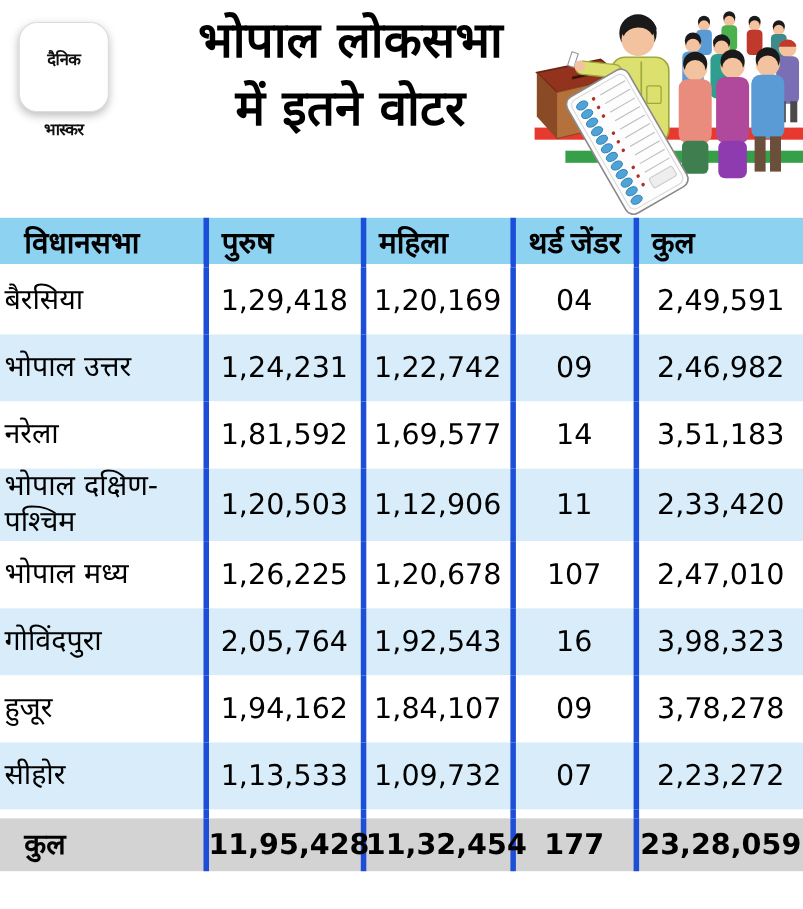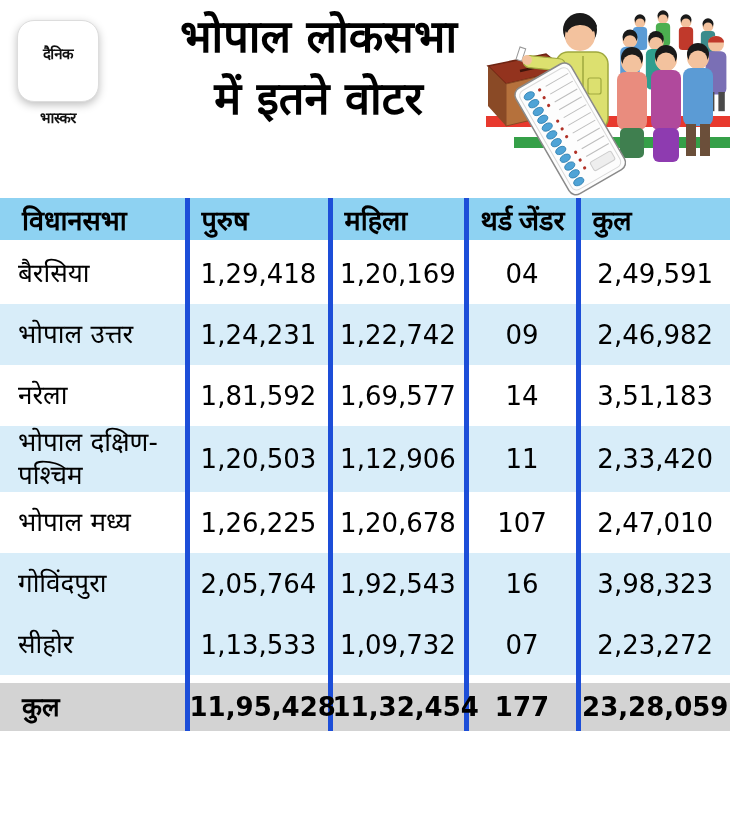--- a/index.html
+++ b/index.html
@@ -28,21 +28,21 @@
     border-collapse:collapse; table-layout:fixed;
   }
   th, td { vertical-align:middle; padding:0; }
   th + th, td + td { border-left:5px solid #1d4ed8;margin-top:41px; }
   thead th {
     background:#8ED2F2; height:42px; font-size:27px; font-weight:bold;
     text-align:left; padding-left:12px; border-bottom:3px solid #fff;font-family:Liberation Serif, serif;
   }
   thead th:first-child { padding-left:22px; }
   tbody td { height:61px; font-size:26px; text-align:center; background:#ffffff; }
-  td.name { text-align:left; padding-left:18px; line-height:33px; }
+  td.name { text-align:left; padding-left:4px; line-height:33px; }
   tr.alt td { background:#D8EDF9; }
   tr.spacer td { height:8px; background:#ffffff; }
   tr.total td { background:#D3D3D3; height:48px; font-weight:bold; font-size:26px; }
   tr.total td.name { padding-left:22px; }
 </style>
 </head>
 <body>
 
 <div class="page">
 
@@ -250,20 +250,27 @@
         <td>107</td>
         <td>2,47,010</td>
       </tr>
       <tr class="alt">
         <td class="name">गोविंदपुरा</td>
         <td>2,05,764</td>
         <td>1,92,543</td>
         <td>16</td>
         <td>3,98,323</td>
       </tr>
+      <tr>
+        <td class="name">हुजूर</td>
+        <td>1,94,162</td>
+        <td>1,84,107</td>
+        <td>09</td>
+        <td>3,78,278</td>
+      </tr>
       <tr class="alt">
         <td class="name">सीहोर</td>
         <td>1,13,533</td>
         <td>1,09,732</td>
         <td>07</td>
         <td>2,23,272</td>
       </tr>
       <tr class="spacer">
         <td></td>
           <td></td>

